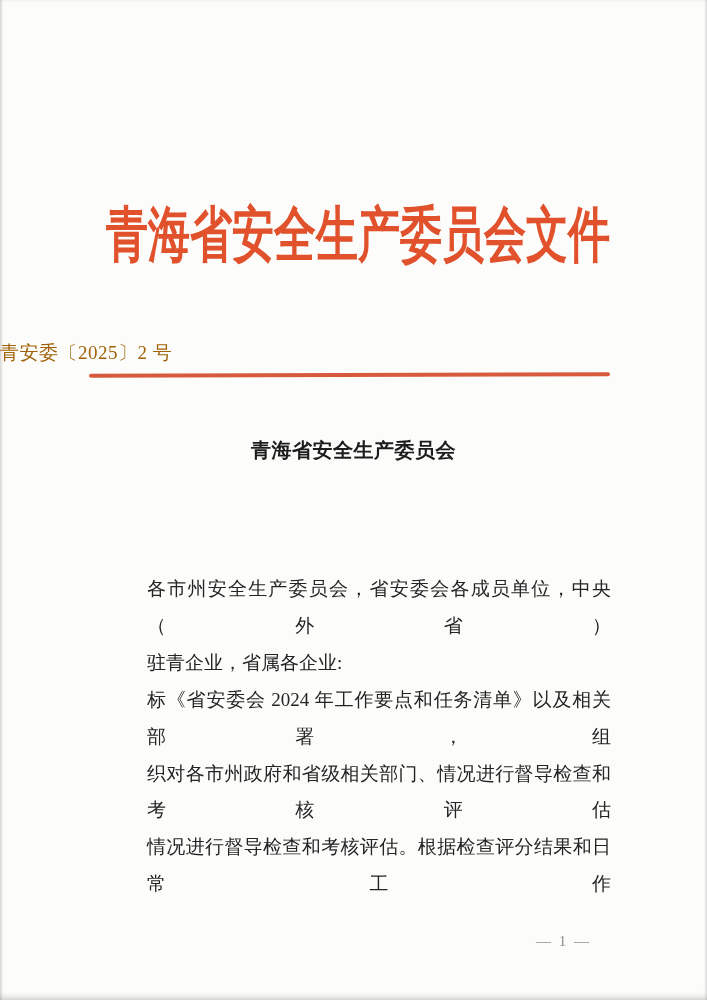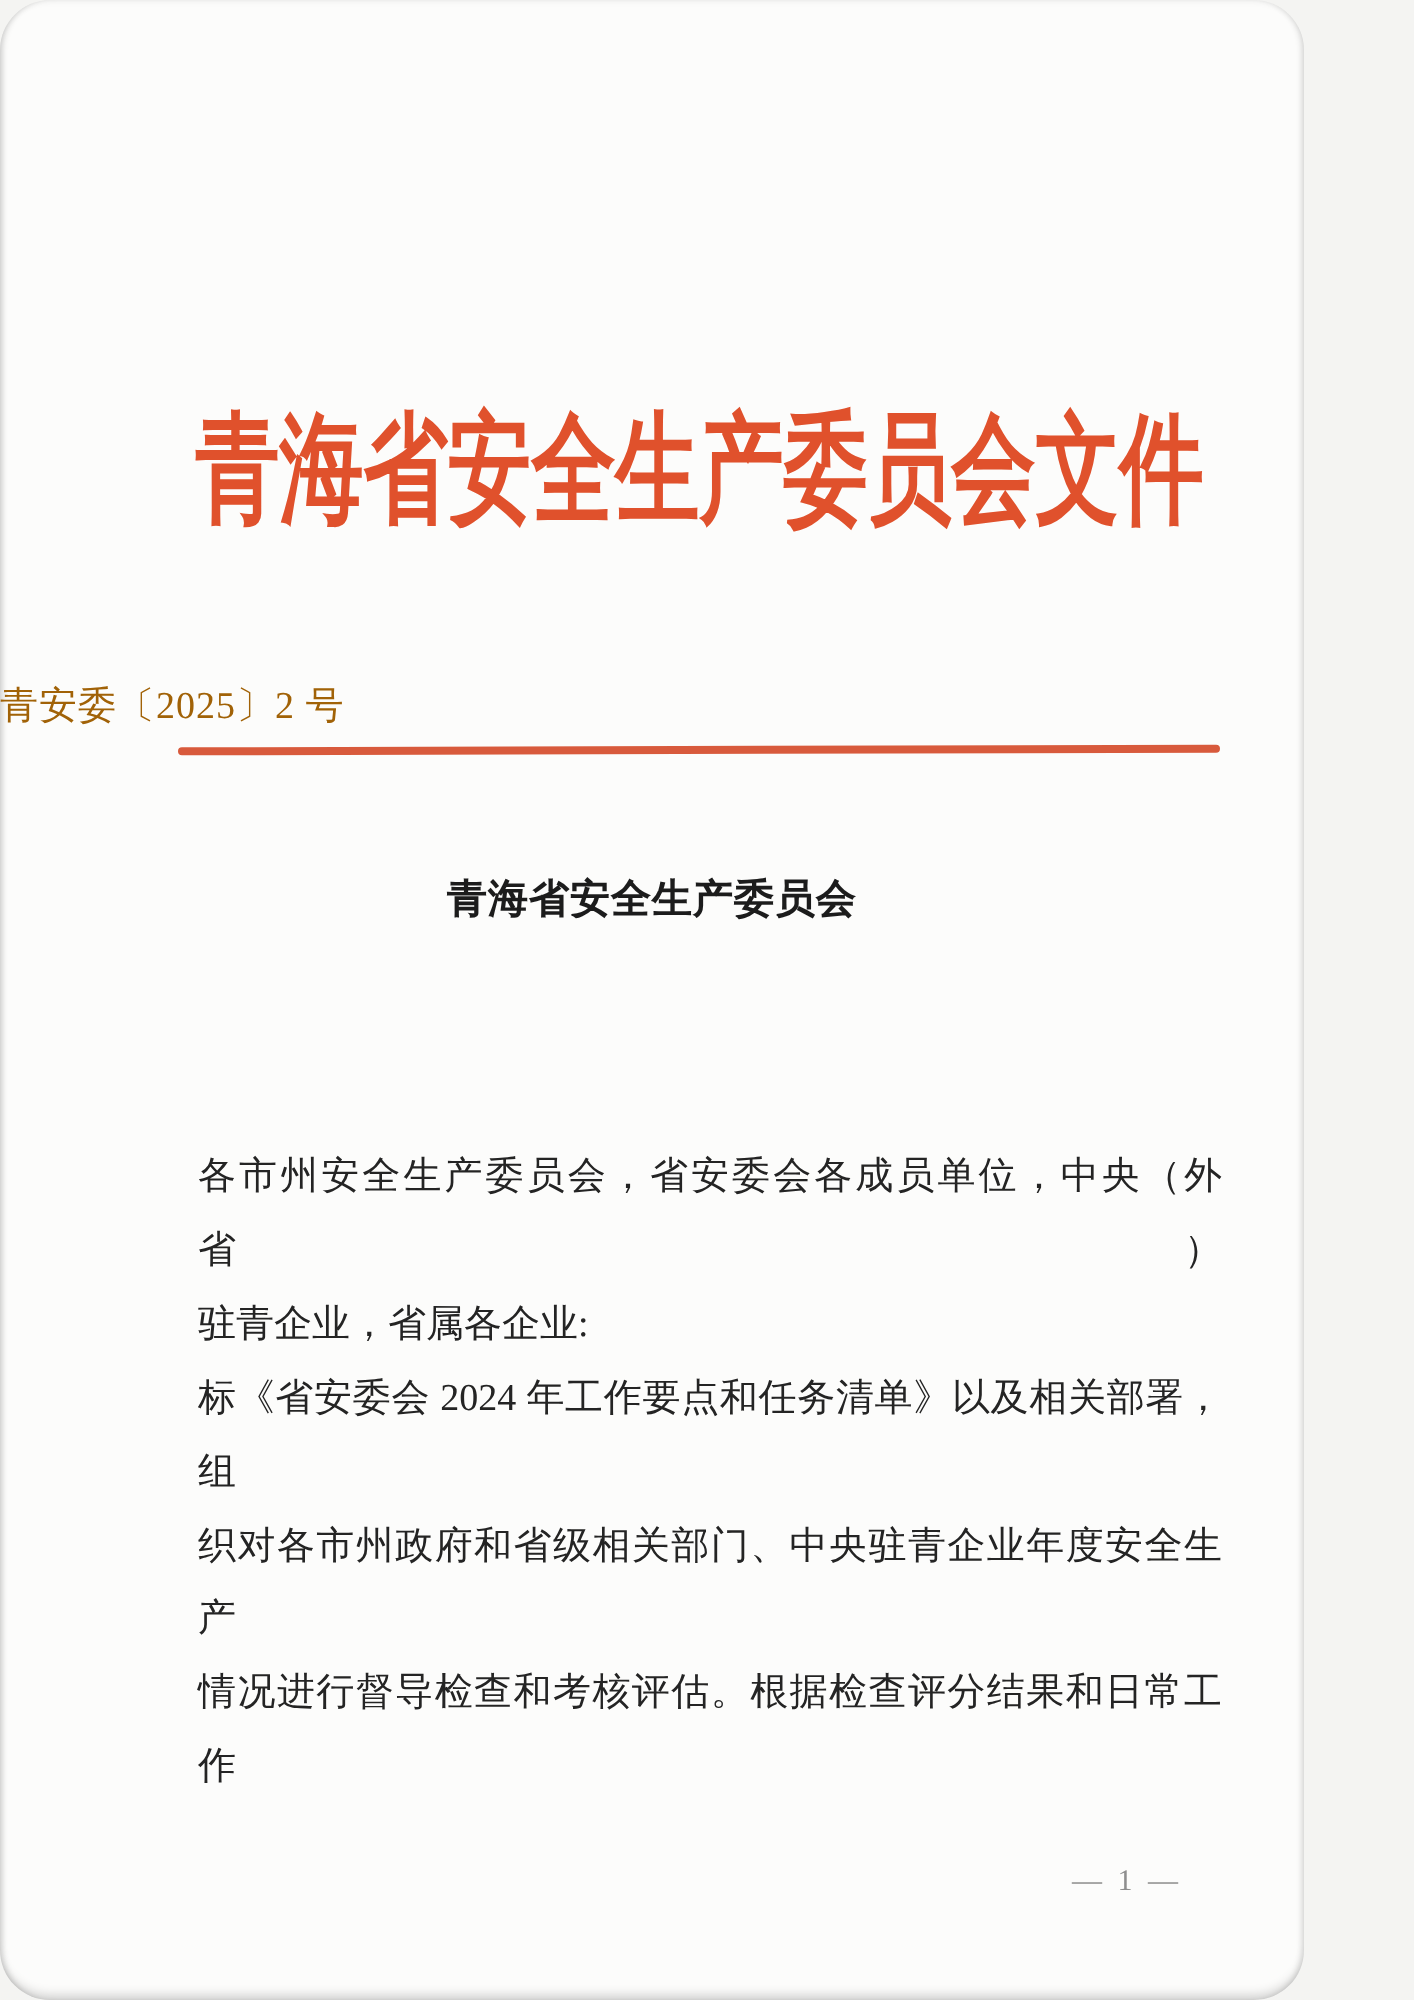--- a/index.html
+++ b/index.html
@@ -9,30 +9,29 @@
     --pagenum-gray: #8e8e8e;
   }
   * { margin: 0; padding: 0; box-sizing: border-box; }
   html, body { width: 707px; height: 1000px; }
   body {
     font-family: "Liberation Serif", "DejaVu Serif", serif;
     background: #f4f4f2;
   }
   .page {
     position: relative;
-    width: 652px;
+    width: 707px;
     height: 1000px;
     background: #fcfcfb;
     overflow: hidden;
     box-shadow:
       inset 3px 0 3px -2px rgba(0,0,0,.18),
       inset -3px 0 3px -2px rgba(0,0,0,.14),
       inset 0 -5px 6px -3px rgba(0,0,0,.20),
       inset 0 3px 3px -2px rgba(0,0,0,.05);
-    border-radius: 25px;
   }
   .letterhead {
     position: absolute;
     top: 202px; left: 0; right: 0;
     text-align: center;
     font-size: 60px;
     line-height: 66px;
     font-weight: bold;
     color: var(--header-red);
     transform: scaleX(0.70);
@@ -65,21 +64,21 @@
     letter-spacing: 0.5px;
   }
   .body-text {
     position: absolute;
     top: 571px; left: 99px;
     width: 512px;
     font-size: 19px;
     line-height: 36.9px;
     color: var(--text-color);
   }
-  .body-line { white-space: nowrap; }
+  .body-line { white-space: nowrap; margin-left: 48px; }
   .body-line.just {
     white-space: normal;
     text-align: justify;
     text-align-last: justify;
   }
   .body-line.indent { text-indent: 2em; }
   .pagenum {
     position: absolute;
     top: 933px; left: 536px;
     font-size: 15px;
@@ -100,19 +99,19 @@
   <div class="divider"></div>
 
   <div class="title">
     <div>青海省安全生产委员会</div>
   </div>
 
   <div class="body-text">
       <div class="body-line just">各市州安全生产委员会，省安委会各成员单位，中央（外省）</div>
       <div class="body-line">驻青企业，省属各企业:</div>
       <div class="body-line just">标《省安委会 2024 年工作要点和任务清单》以及相关部署，组</div>
-      <div class="body-line just">织对各市州政府和省级相关部门、中央驻青企业年度安全生产</div>
+      <div class="body-line just">织对各市州政府和省级相关部门、情况进行督导检查和考核评估</div>
       <div class="body-line just">情况进行督导检查和考核评估。根据检查评分结果和日常工作</div>
     </div>
 
   <div class="pagenum">— 1 —</div>
 
 </div>
 
 </body></html>

